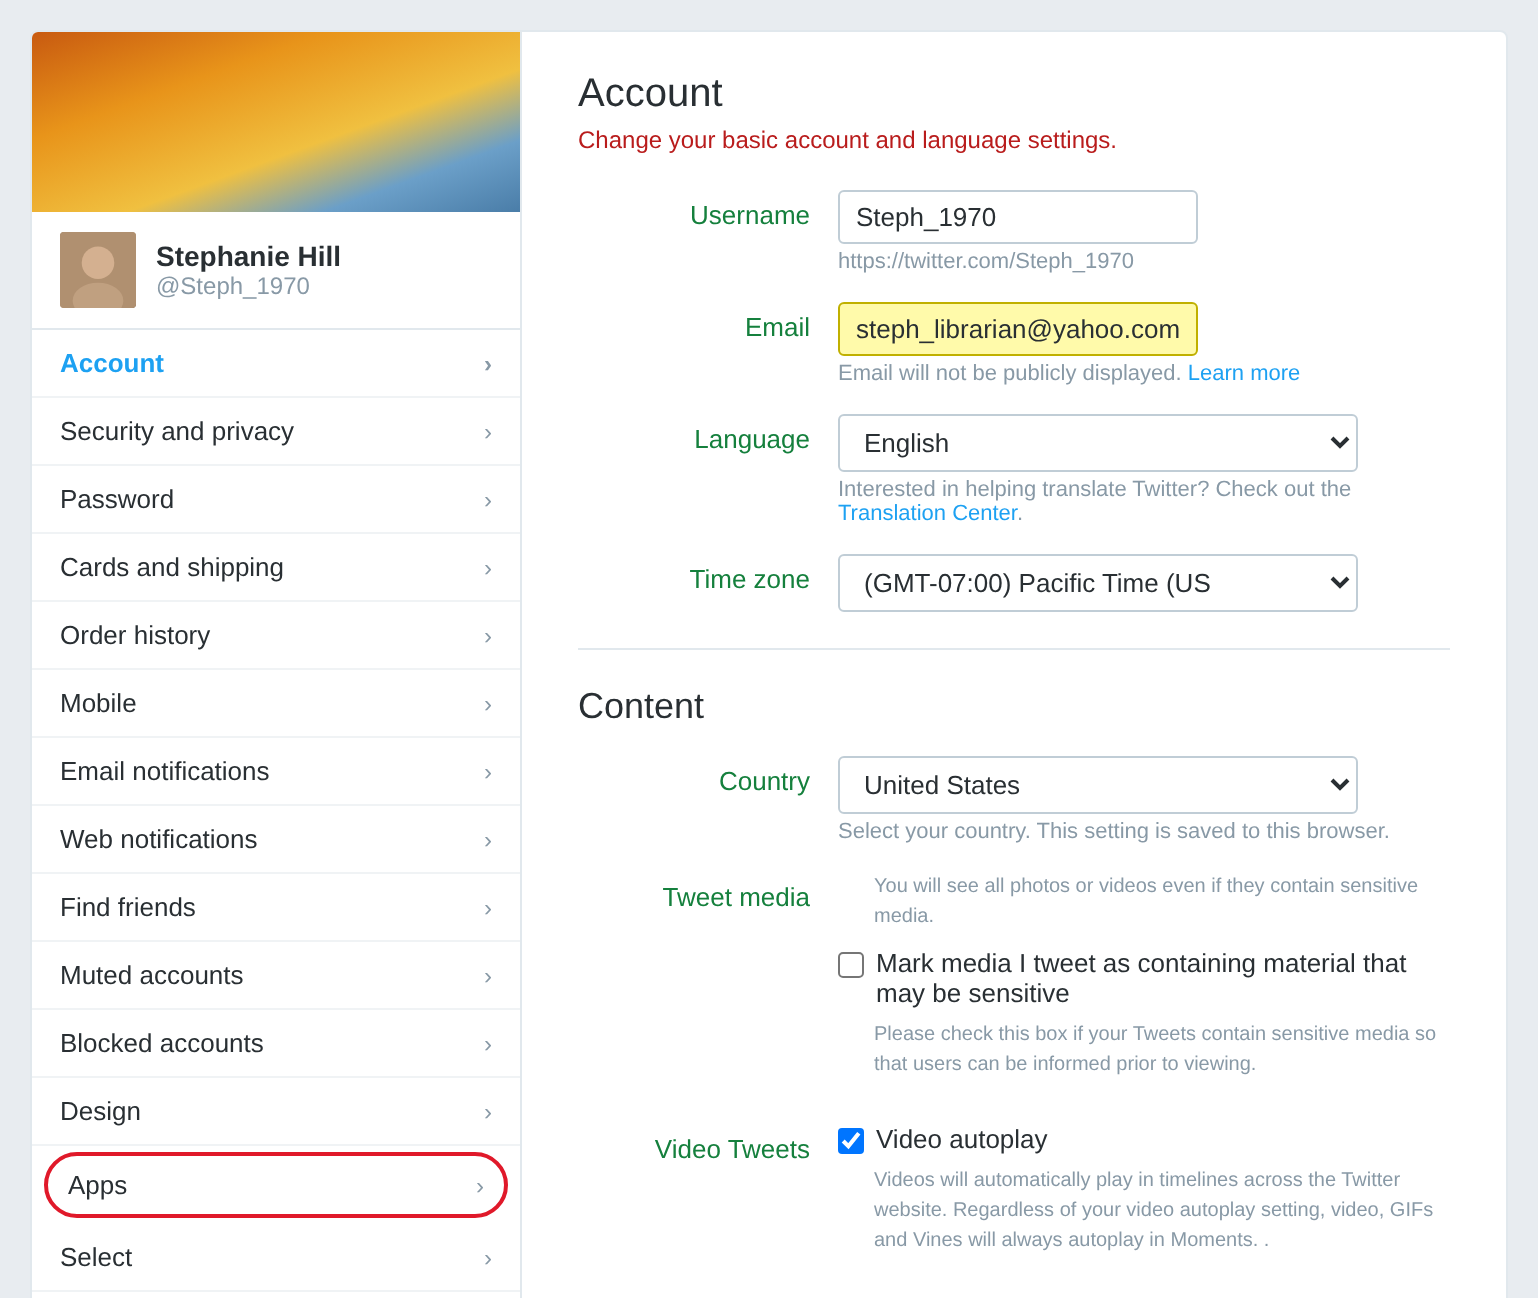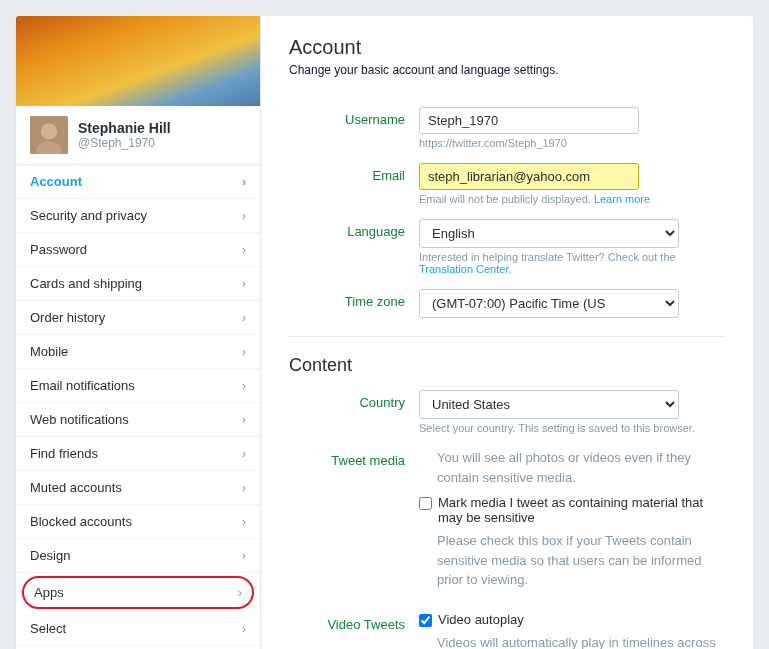--- a/index.html
+++ b/index.html
@@ -109,26 +109,26 @@
       padding: 20px 28px;
       overflow-y: auto;
     }
     .section-title {
       font-size: 20px;
       font-weight: 300;
       color: #292f33;
       margin-bottom: 4px;
     }
     .section-subtitle {
-      color: #0f172a;
+      color: #b91c1c;
       font-size: 12px;
-      margin-bottom: 30px;
+      margin-bottom: 18px;
     }
     .form-input {
-      width: 220px;
+      width: 180px;
       padding: 5px 8px;
       border: 1px solid #c0cdd6;
       border-radius: 3px;
       font-size: 13px;
       color: #292f33;
     }
     .form-input.highlighted {
       background: #fffaaa;
       border-color: #c0b000;
     }
@@ -172,21 +172,21 @@
     .checkbox-row input[type=checkbox] {
       margin-top: 2px;
       margin-right: 6px;
       flex-shrink: 0;
     }
     .checkbox-label {
       font-size: 13px;
       color: #292f33;
     }
     .field-description {
-      font-size: 13px;
+      font-size: 10px;
       color: #8899a6;
       margin-left: 18px;
       margin-bottom: 8px;
       line-height: 1.5;
     }
 
     .content-sub-row {
       display: flex;
       align-items: flex-start;
       margin-bottom: 14px;

